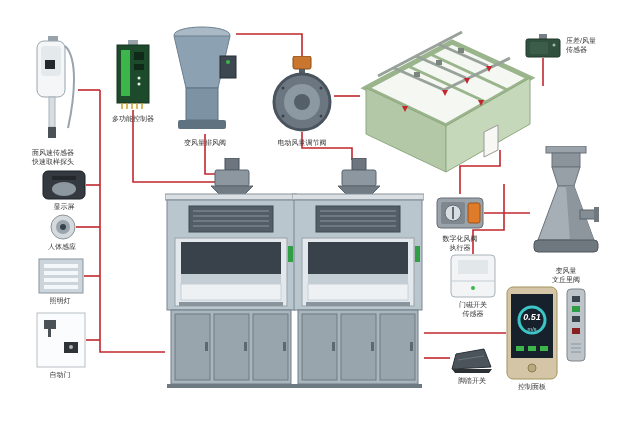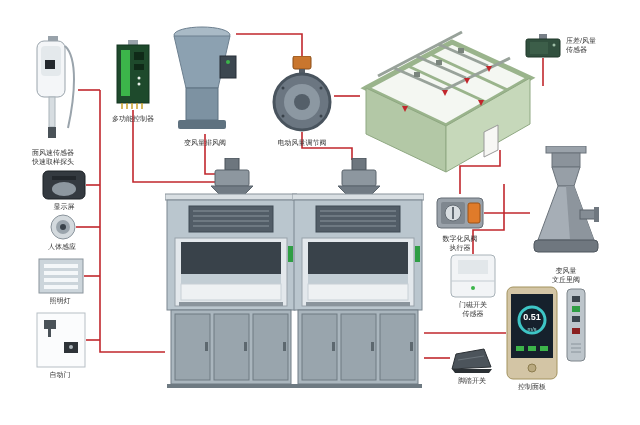--- a/index.html
+++ b/index.html
@@ -10,21 +10,21 @@
   .wires{position:absolute;left:0;top:0;z-index:1;}
   .comp{position:absolute;z-index:2;}
   .lbl{
     position:absolute;z-index:3;font-size:7px;line-height:1.3;color:#333;
     text-align:center;font-family:"Liberation Sans",sans-serif;
   }
   .lbl .l{display:block;}
   .lbl.left{text-align:left;}
   .reading{
     position:absolute;left:0;top:26px;width:52px;text-align:center;
-    color:#ffffff;font-size:9px;font-weight:bold;z-index:4;
+    color:#ffffff;font-size:9px;font-weight:bold;z-index:4;font-style:italic;
   }
   .unit{
     position:absolute;left:0;top:40px;width:52px;text-align:center;
     color:#9fe0e0;font-size:5.5px;z-index:4;
   }
 </style>
 </head>
 <body>
 
 <div class="canvas">

